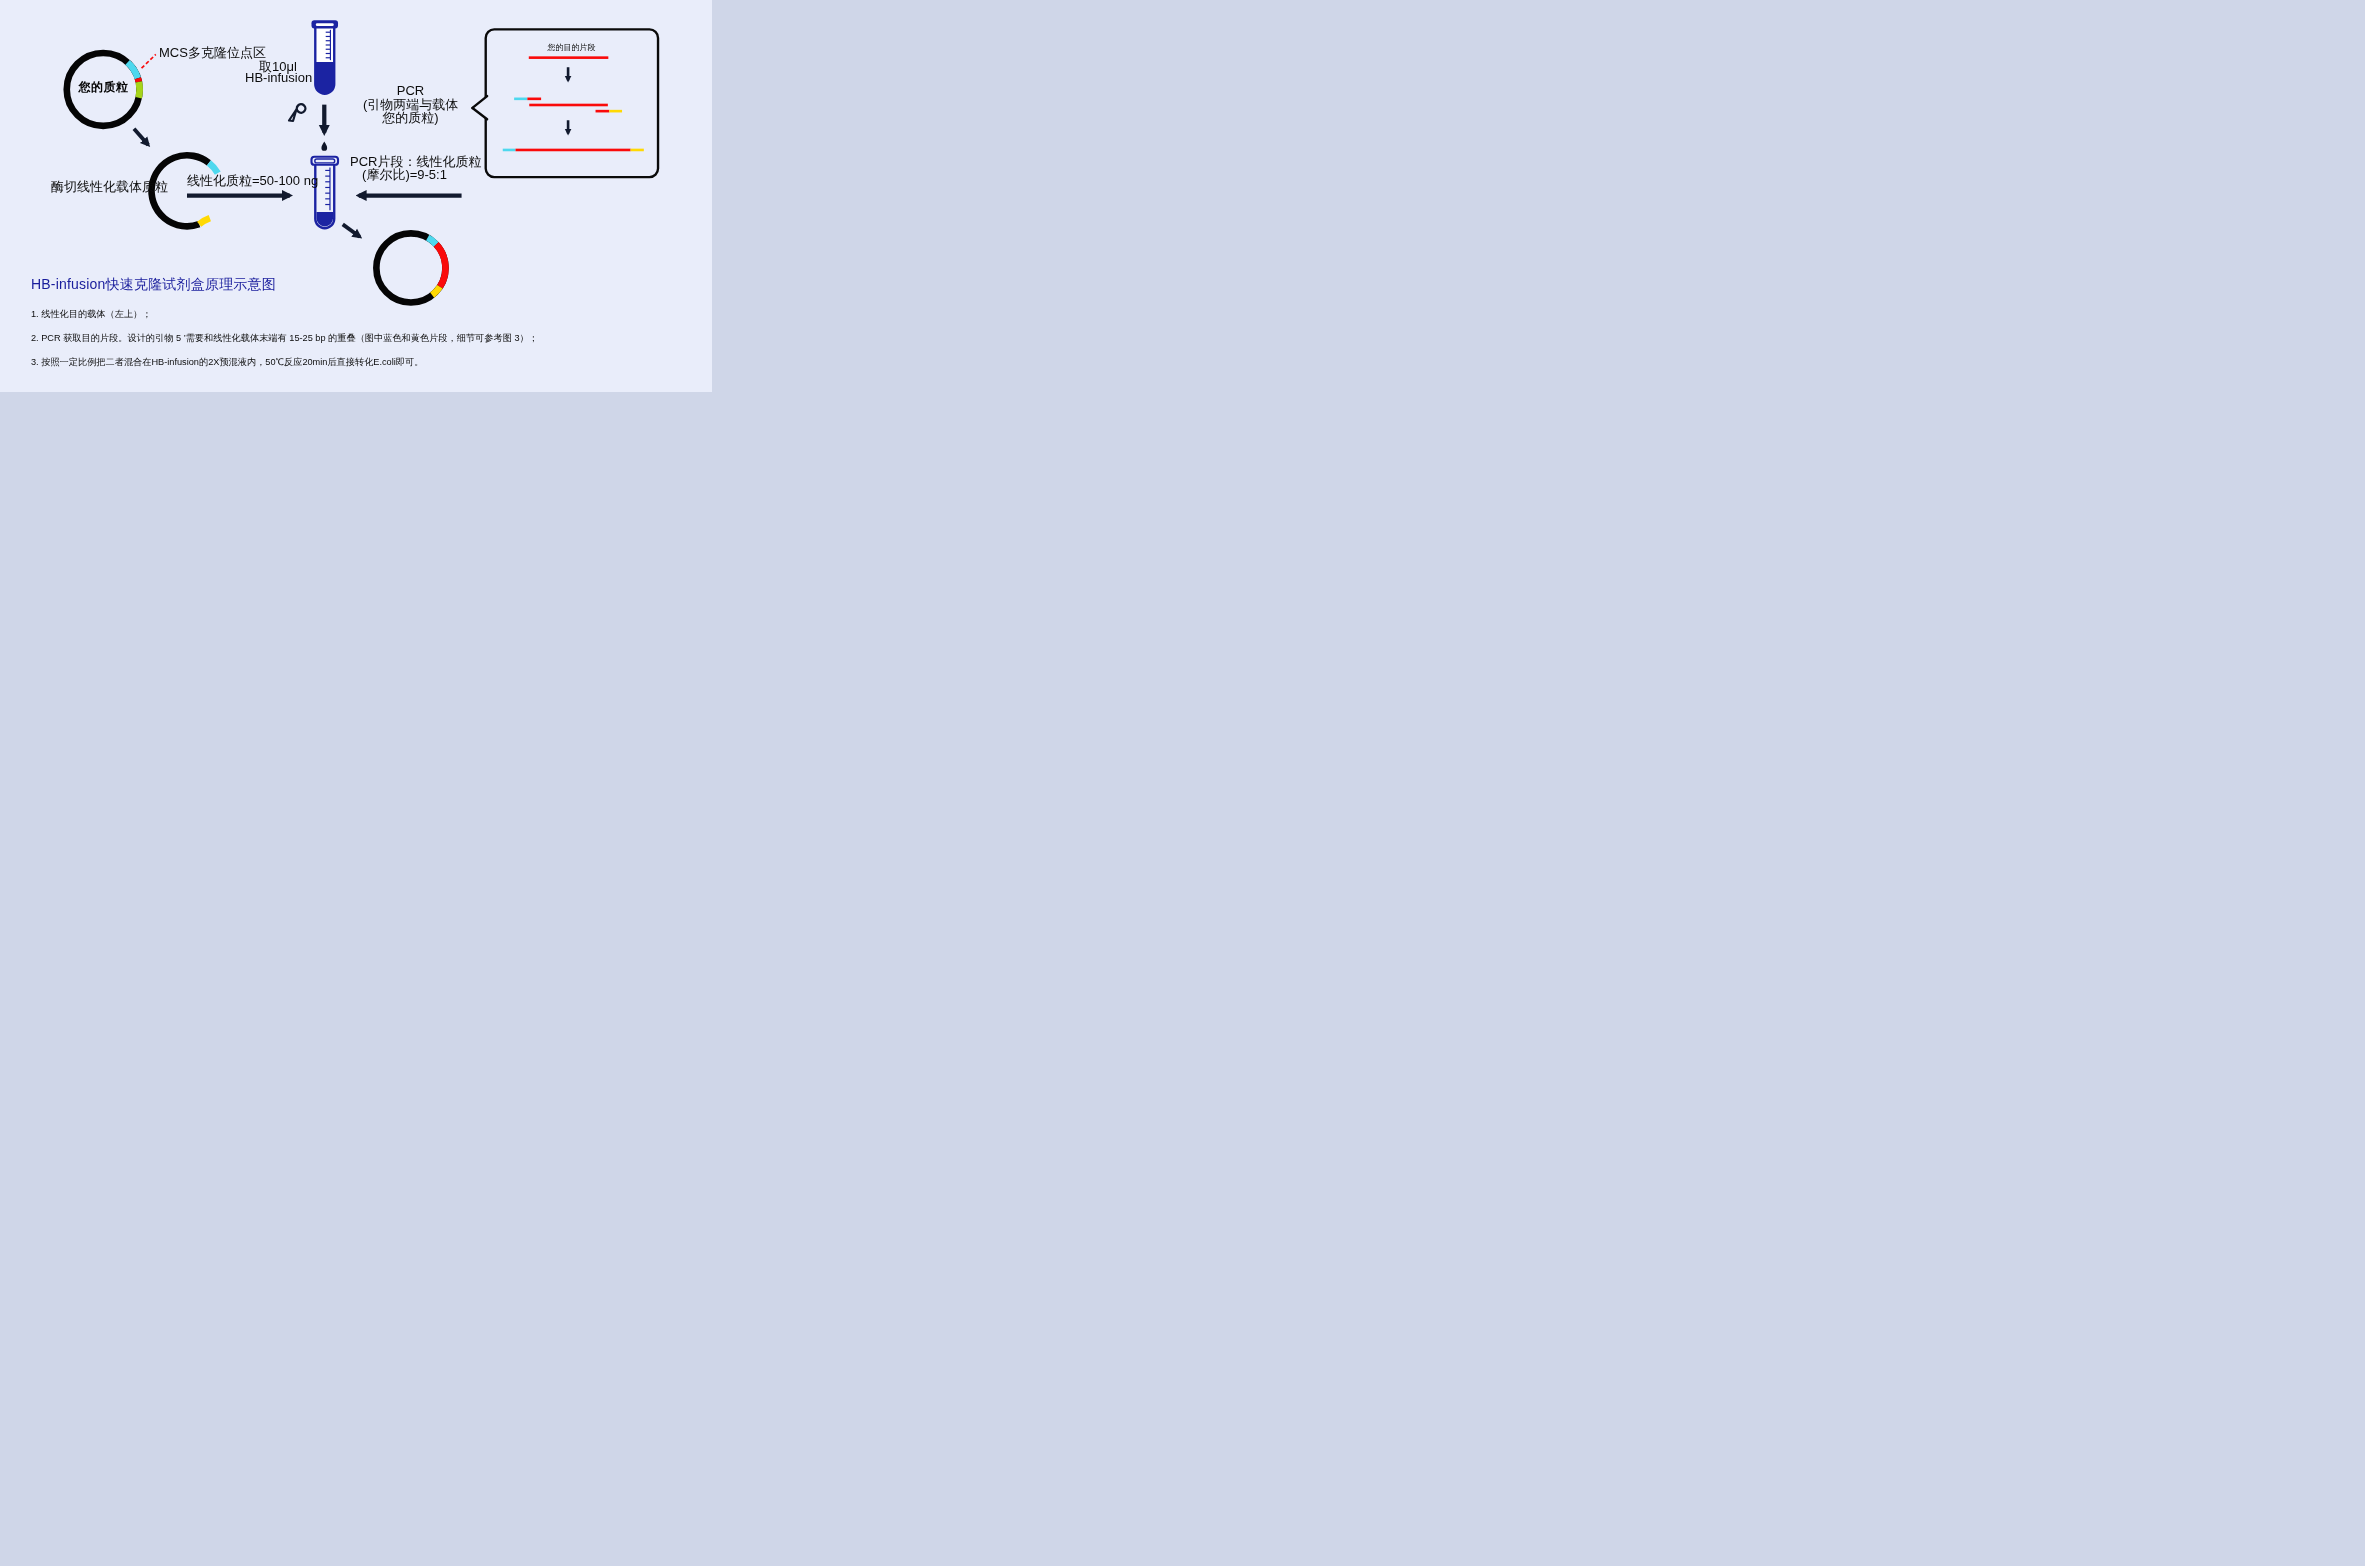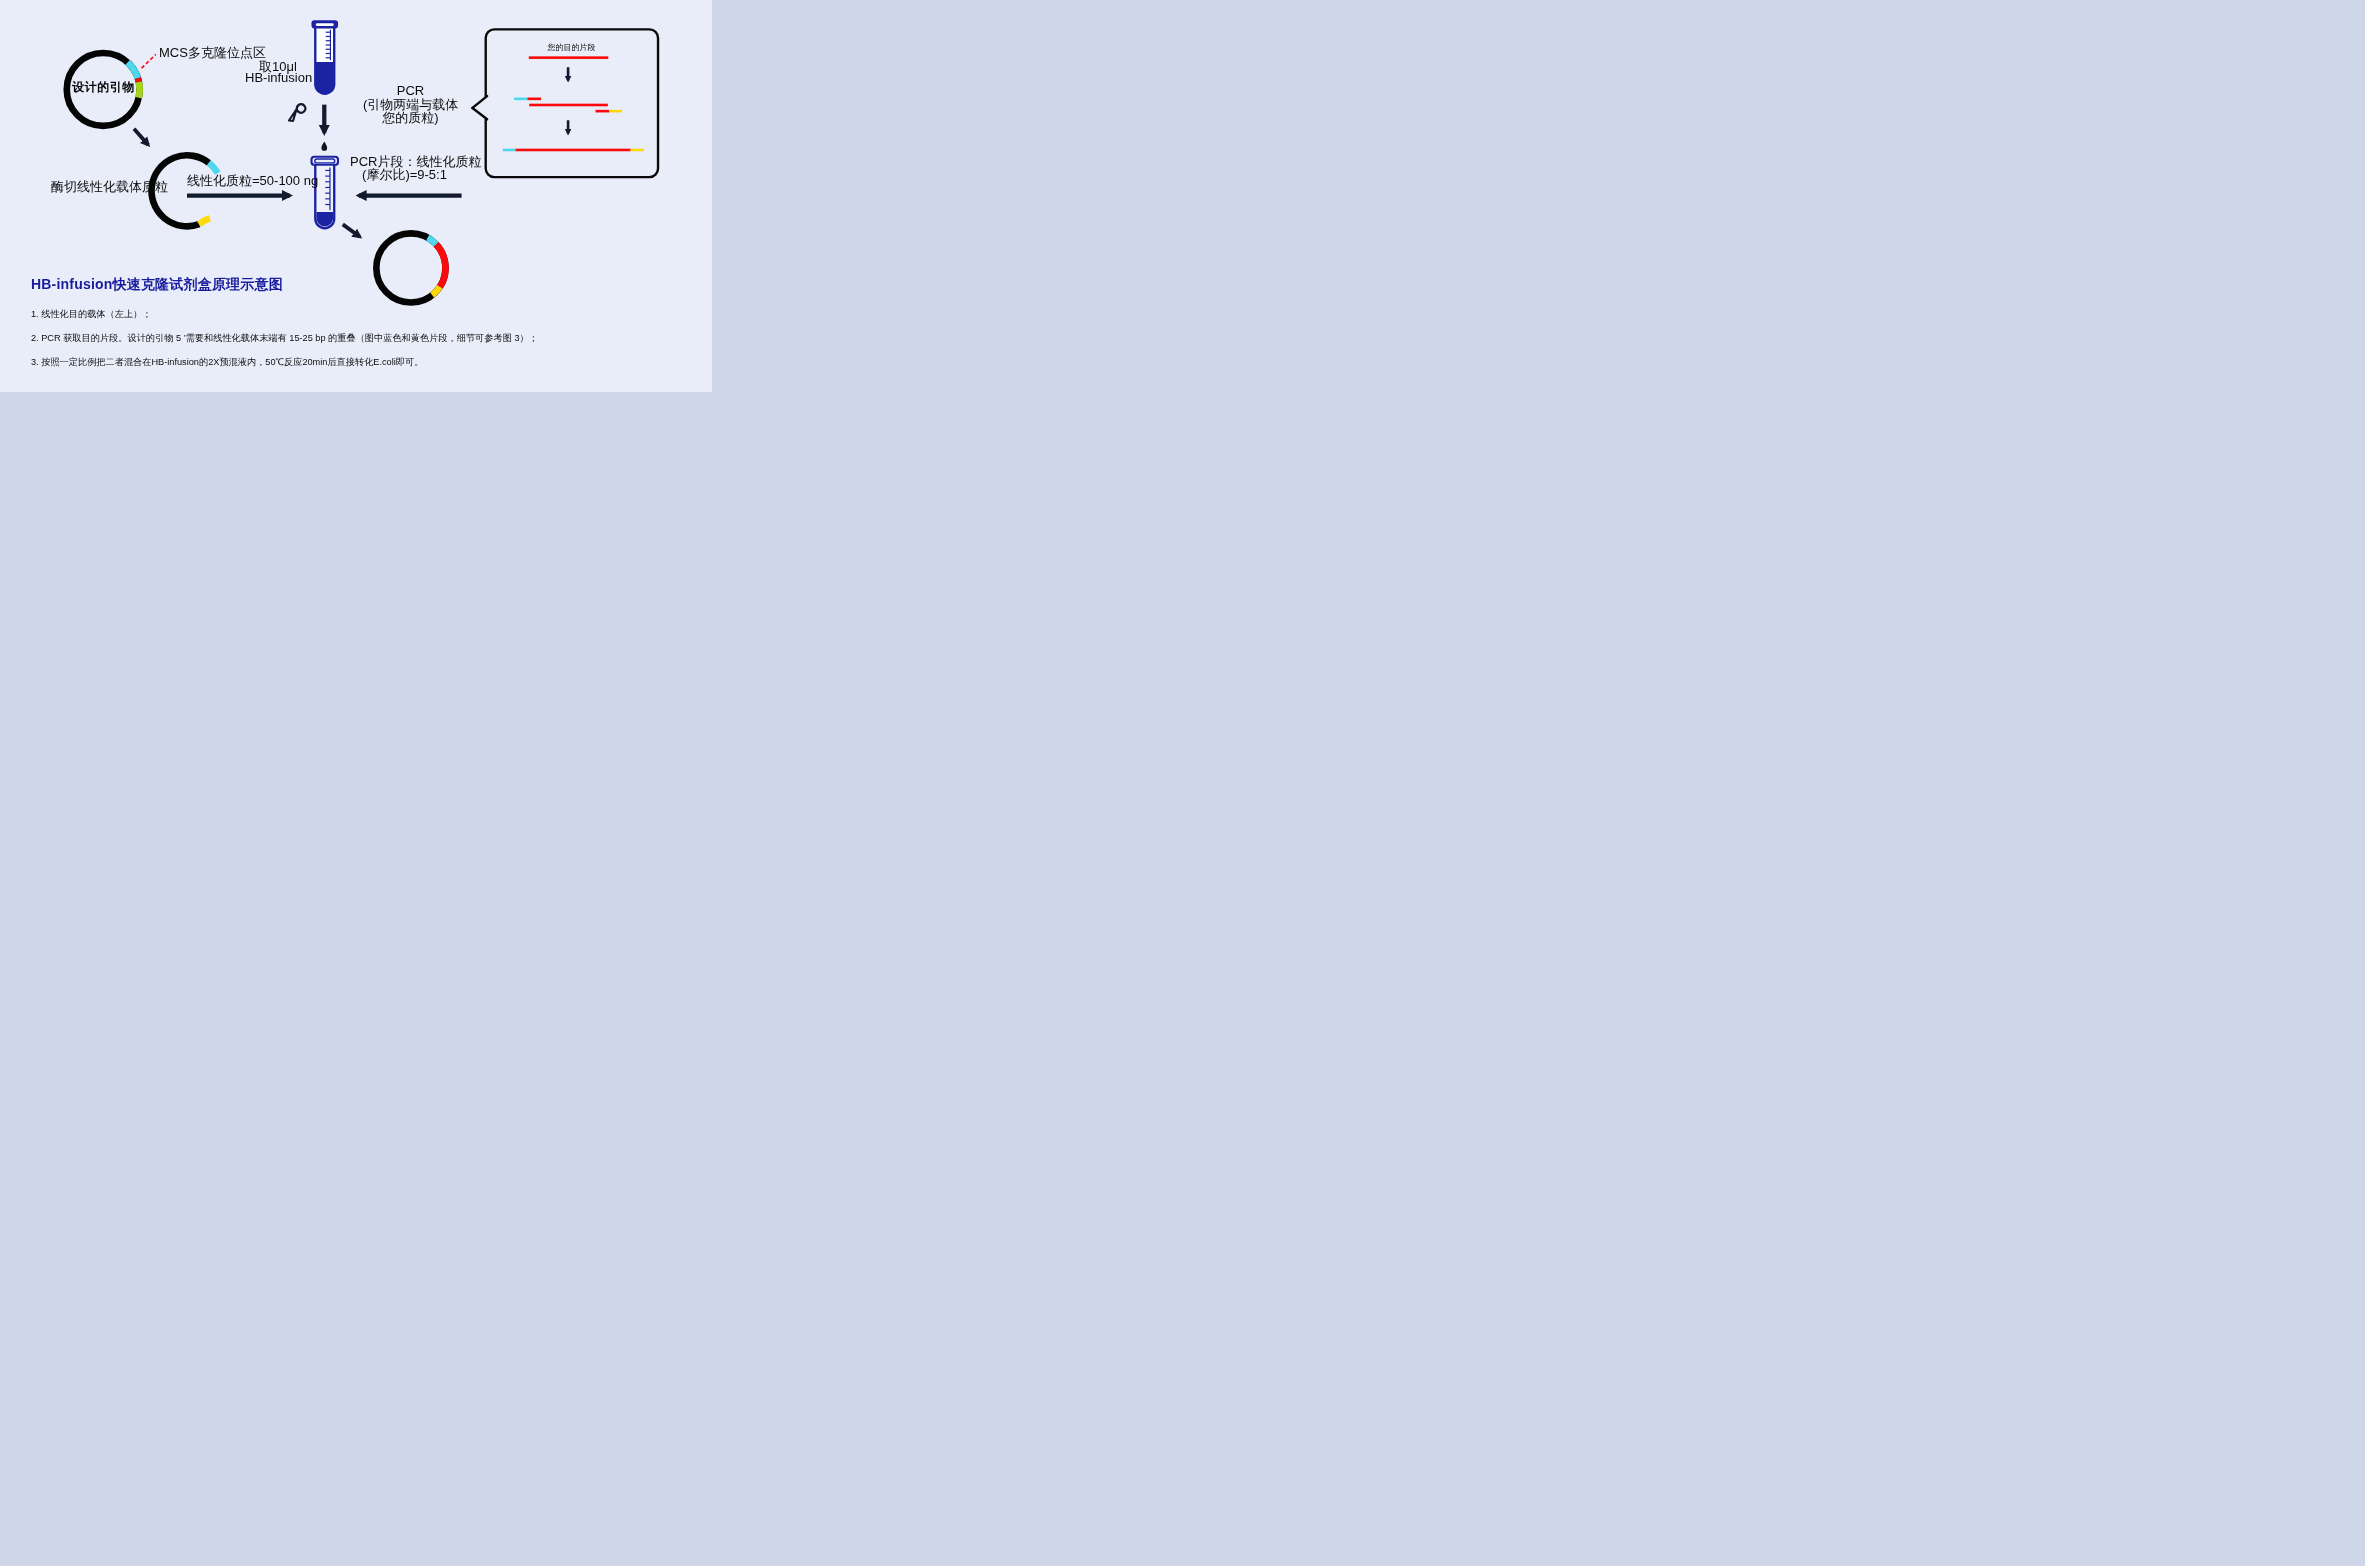--- a/index.html
+++ b/index.html
@@ -8,21 +8,21 @@
     font-family:"Liberation Sans",sans-serif;overflow:hidden;
   }
   .stage svg{position:absolute;left:0;top:0;}
   .lbl{position:absolute;color:#0c0c0c;font-size:13px;line-height:11.4px;white-space:nowrap;}
   .lbl.center{text-align:center;}
   .plasmid-label{font-size:12px;font-weight:bold;color:#050505;letter-spacing:0.5px;}
   .pcr-block{line-height:13.7px;}
   .ratio-block{line-height:13.2px;}
   .callout-title{font-size:8px;}
   .main-title{
-    position:absolute;left:31px;top:276px;font-size:14px;font-weight:bold;
+    position:absolute;left:31px;top:276px;font-size:14px;font-weight:normal;
     color:#181c9c;letter-spacing:0.2px;white-space:nowrap;
   }
   .step{position:absolute;left:31px;font-size:9.2px;color:#0d0d0d;white-space:nowrap;}
 </style>
 </head>
 <body>
 
 <div class="stage">
 
   <svg width="712" height="392" viewBox="0 0 1504 828">
@@ -122,21 +122,21 @@
       </g>
       <line x1="1200" y1="254" x2="1200" y2="282" stroke="#121a2e" stroke-width="5.5" marker-end="url(#ah)"></line>
       <g>
         <rect x="1062" y="314" width="27" height="5.5" fill="#4ed8ee"></rect>
         <rect x="1089" y="314" width="243" height="5.5" fill="#fa0a0a"></rect>
         <rect x="1332" y="314" width="28" height="5.5" fill="#ffd903"></rect>
       </g>
     </g>
   </svg>
 
-  <div class="lbl plasmid-label center" style="left:61px;top:82px;width:85px;">设计的引物</div>
+  <div class="lbl plasmid-label center" style="left:61px;top:82px;width:85px;">您的质粒</div>
 
   <div class="lbl" style="left:159px;top:47px;">MCS多克隆位点区</div>
 
   <div class="lbl center" style="left:245px;top:61px;width:66px;">取10μl</div>
   <div class="lbl center" style="left:245px;top:72px;width:66px;">HB-infusion</div>
 
   <div class="lbl center pcr-block" style="left:363px;top:84px;width:95px;">
     <div>PCR</div>
     <div>(引物两端与载体</div>
     <div>您的质粒)</div>

